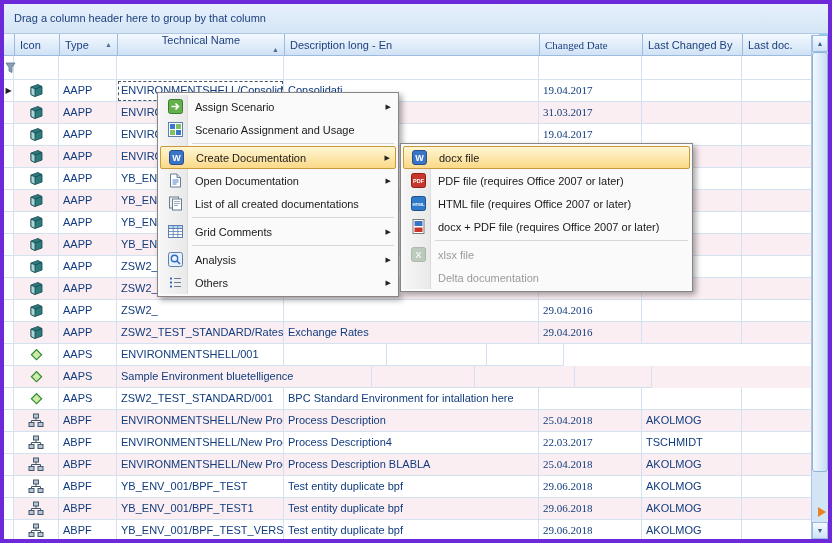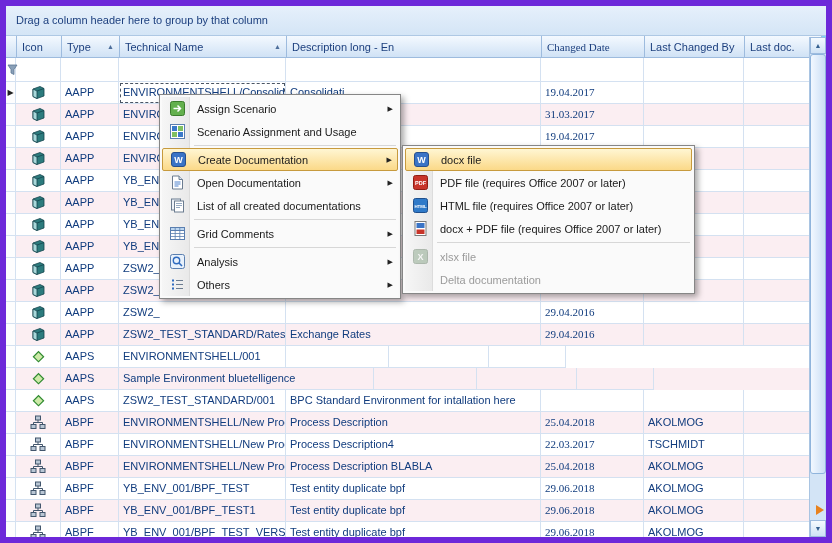--- a/index.html
+++ b/index.html
@@ -2,34 +2,34 @@
 <html style="--alt-row: #fbeef2; --row-text: #113c7e; --header-text: #1c3f7e; --menu-highlight-border: #c79a3d; --menu-highlight-bg: #fbd988; --scroll-marker: #e8821e;"><head>
 <meta charset="utf-8">
 <style>
   :root{
     --alt-row:#fbeef2; --row-text:#113c7e; --header-text:#1c3f7e;
     --grid-line:#d4e1f1; --header-line:#9dbbde;
   }
   *{box-sizing:border-box; margin:0; padding:0;}
   html,body{width:832px;height:543px;overflow:hidden;background:#fff;
     font-family:"Liberation Sans",sans-serif;}
-  .app{position:relative;width:832px;height:543px;border:6px solid #6d28d9;background:#7dd3fc;overflow:hidden;}
+  .app{position:relative;width:832px;height:543px;border:4px solid #6d28d9;background:#7dd3fc;overflow:hidden;}
 
   .group-bar{height:30px;background:linear-gradient(#e6f0fb,#d4e5f6);
     border-bottom:1px solid #aec8e4;color:var(--header-text);font-size:11px;
     line-height:29px;padding-left:10px;}
 
   .header-row{display:flex;height:22px;}
   .hcell{flex:none;height:22px;background:linear-gradient(#f4f9ff,#d0e2f5);
     border-right:1px solid var(--header-line);border-bottom:1px solid var(--header-line);
     color:var(--header-text);font-size:11px;display:flex;align-items:center;
     padding:0 5px;white-space:nowrap;overflow:hidden;}
   .sort{margin-left:auto;font-size:7px;color:#4d6e9b;padding-left:3px;}
 
-  .w-ind{width:10px;} .w-icon{width:45px;} .w-type{width:58px;} .w-tech{width:167px;}
+  .w-ind{width:10px;} .w-icon{width:45px;} .w-type{width:58px;} .w-tech{width:167px;flex-direction:column;}
   .w-desc{width:255px;} .w-date{width:103px;font-family:Liberation Serif, serif;} .w-by{width:100px;} .w-doc{width:77px;}
 
   .filter-row{display:flex;height:24px;background:#fff;}
   .fcell{flex:none;height:24px;border-right:1px solid var(--grid-line);
     border-bottom:1px solid var(--grid-line);position:relative;overflow:visible;}
   .funnel{position:absolute;left:1px;top:6px;}
 
   .grid-body{width:815px;}
   .row{display:flex;height:22px;font-size:11px;color:var(--row-text);background:#fff;}
   .row.alt{background:var(--alt-row);}

